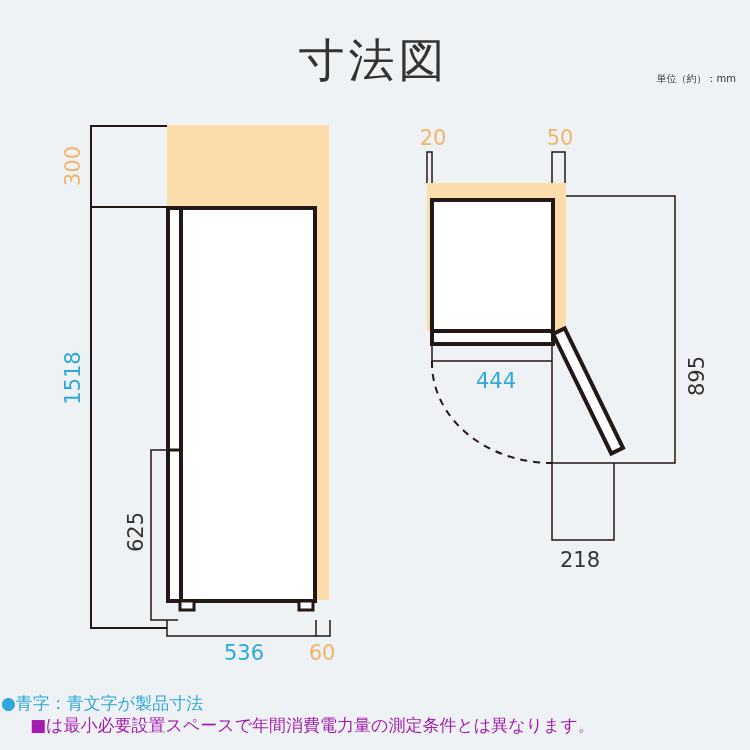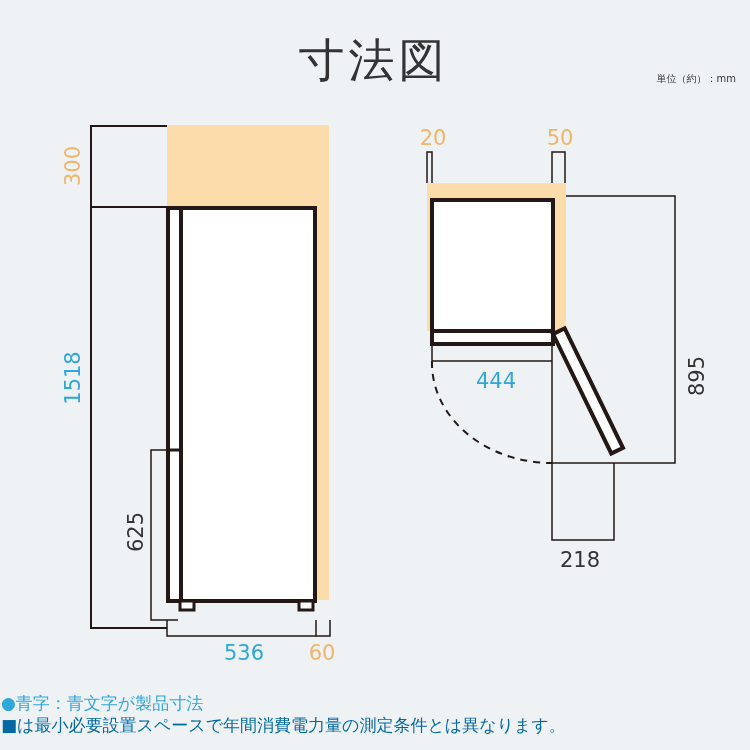--- a/index.html
+++ b/index.html
@@ -17,21 +17,21 @@
     .unit {
       position: absolute; right: 14px; top: 72px;
       font-size: 10px; color: #333333;
     }
     svg.diagram { position: absolute; left: 0; top: 0; }
     .legend {
       position: absolute; left: 1px; top: 692px;
       font-size: 17px; line-height: 22px;
     }
     .legend .blue { color: #2ea7d9; }
-    .legend .orange { color: #0369a1; }
+    .legend .orange { color: #a21caf; margin-left: 29px; }
     .dim-blue { fill: #2ea7d9; }
     .dim-orange { fill: #f0b46a; }
     .dim-black { fill: #333333; }
     text { font-family: "DejaVu Sans", sans-serif; font-size: 21px; }
   </style>
 </head>
 <body>
 
 <div class="title">寸法図</div>
 <div class="unit">単位（約）：mm</div>

